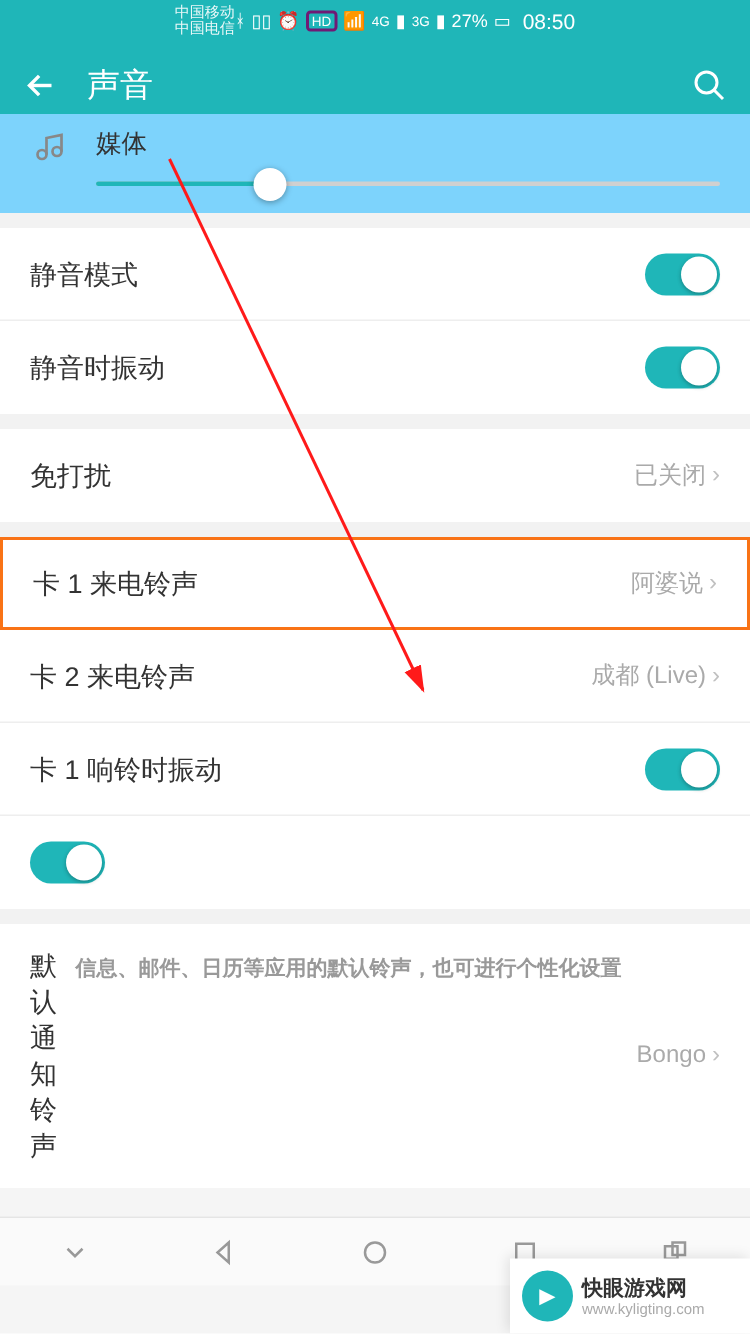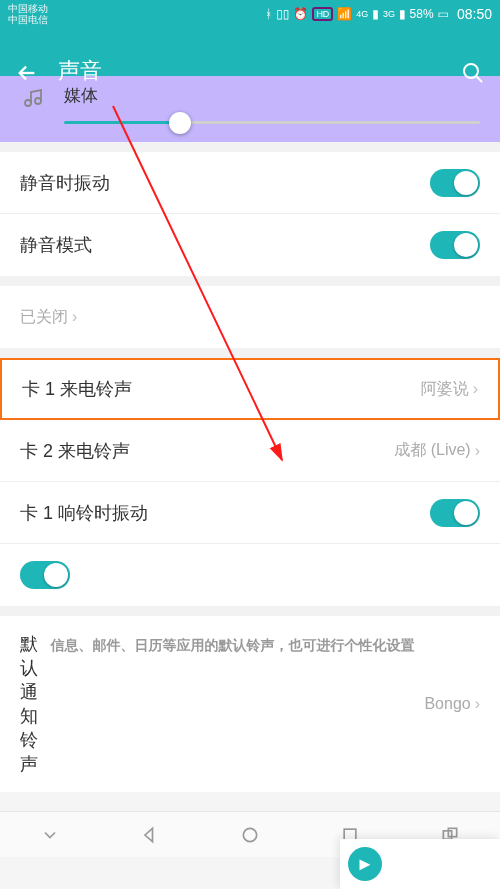--- a/index.html
+++ b/index.html
@@ -10,39 +10,39 @@
   background: #f5f5f5;
   position: relative;
   overflow: hidden;
 }
 .status-bar {
   height: 28px;
   background: #1fb6b8;
   color: #fff;
   display: flex;
   align-items: center;
-  justify-content: space-between;
+  justify-content: center;
   padding: 0 8px;
   font-size: 11px;
 }
 .status-left { display: flex; flex-direction: column; line-height: 1.1; font-size: 10px; opacity: 0.9; }
 .status-right { display: flex; align-items: center; gap: 4px; font-size: 12px; }
 .status-right .time { font-size: 14px; margin-left: 4px; }
 .header {
   height: 58px;
   background: #1fb6b8;
   color: #fff;
   display: flex;
-  align-items: flex-end;
+  align-items: center;
   padding: 0 14px;
 }
 .header .title { font-size: 22px; margin-left: 18px; flex: 1; }
 .icon-btn { width: 26px; height: 26px; display: flex; align-items: center; justify-content: center; }
 .content { background: #fff; }
-.section { background: #c4b5fd; }
+.section { background: #7dd3fc; }
 .gap { height: 10px; background: #f2f2f2; }
 .slider-row {
   padding: 8px 20px 18px 20px;
   display: flex;
   align-items: flex-start;
 }
 .slider-icon {
   width: 30px;
   color: #888;
   margin-top: 2px;
@@ -152,21 +152,21 @@
   <div class="status-right">
     <span>ᚼ</span>
     <span>▯▯</span>
     <span>⏰</span>
     <span style="border:2px solid #701a75;border-radius:3px;padding:0 2px;font-size:9px">HD</span>
     <span>📶</span>
     <span style="font-size:9px">4G</span>
     <span>▮</span>
     <span style="font-size:9px">3G</span>
     <span>▮</span>
-    <span>58%</span>
+    <span>27%</span>
     <span>▭</span>
     <span class="time">08:50</span>
   </div>
 </div>
 
 <div class="header">
   <div class="icon-btn">
     <svg width="22" height="22" viewBox="0 0 24 24" fill="none" stroke="#fff" stroke-width="2.5">
         <path d="M20 12H5"></path>
         <path d="M11 5l-7 7 7 7"></path>
@@ -200,37 +200,38 @@
         </div>
       </div>
     </div>
 
   </div>
 
   <div class="gap"></div>
 
   <div class="section">
     <div class="list-row">
+      <div class="row-title">静音模式</div>
+      <div class="toggle on">
+          <div class="toggle-knob"></div>
+        </div>
+    </div>
+    <div class="list-row">
       <div class="row-title">静音时振动</div>
       <div class="toggle on">
           <div class="toggle-knob"></div>
         </div>
     </div>
-    <div class="list-row">
-      <div class="row-title">静音模式</div>
-      <div class="toggle on">
-          <div class="toggle-knob"></div>
-        </div>
-    </div>
   </div>
 
   <div class="gap"></div>
 
   <div class="section">
     <div class="list-row">
+      <div class="row-title">免打扰</div>
       <div class="row-value">已关闭</div>
       <span class="chevron">›</span>
     </div>
   </div>
 
   <div class="gap"></div>
 
   <div class="section">
     <div class="list-row highlight-box">
       <div class="row-title">卡 1 来电铃声</div>
@@ -302,13 +303,17 @@
   <div class="icon-btn">
     <svg width="20" height="20" viewBox="0 0 24 24" fill="none" stroke="#999" stroke-width="2">
         <rect x="4" y="7" width="10" height="10"></rect>
         <rect x="10" y="4" width="10" height="10"></rect>
       </svg>
   </div>
 </div>
 
 <div class="watermark">
   <div class="wm-logo">►</div>
+  <div class="wm-text">
+    <div class="wm-title">快眼游戏网</div>
+    <div class="wm-url">www.kyligting.com</div>
+  </div>
 </div>
 
 </body></html>

